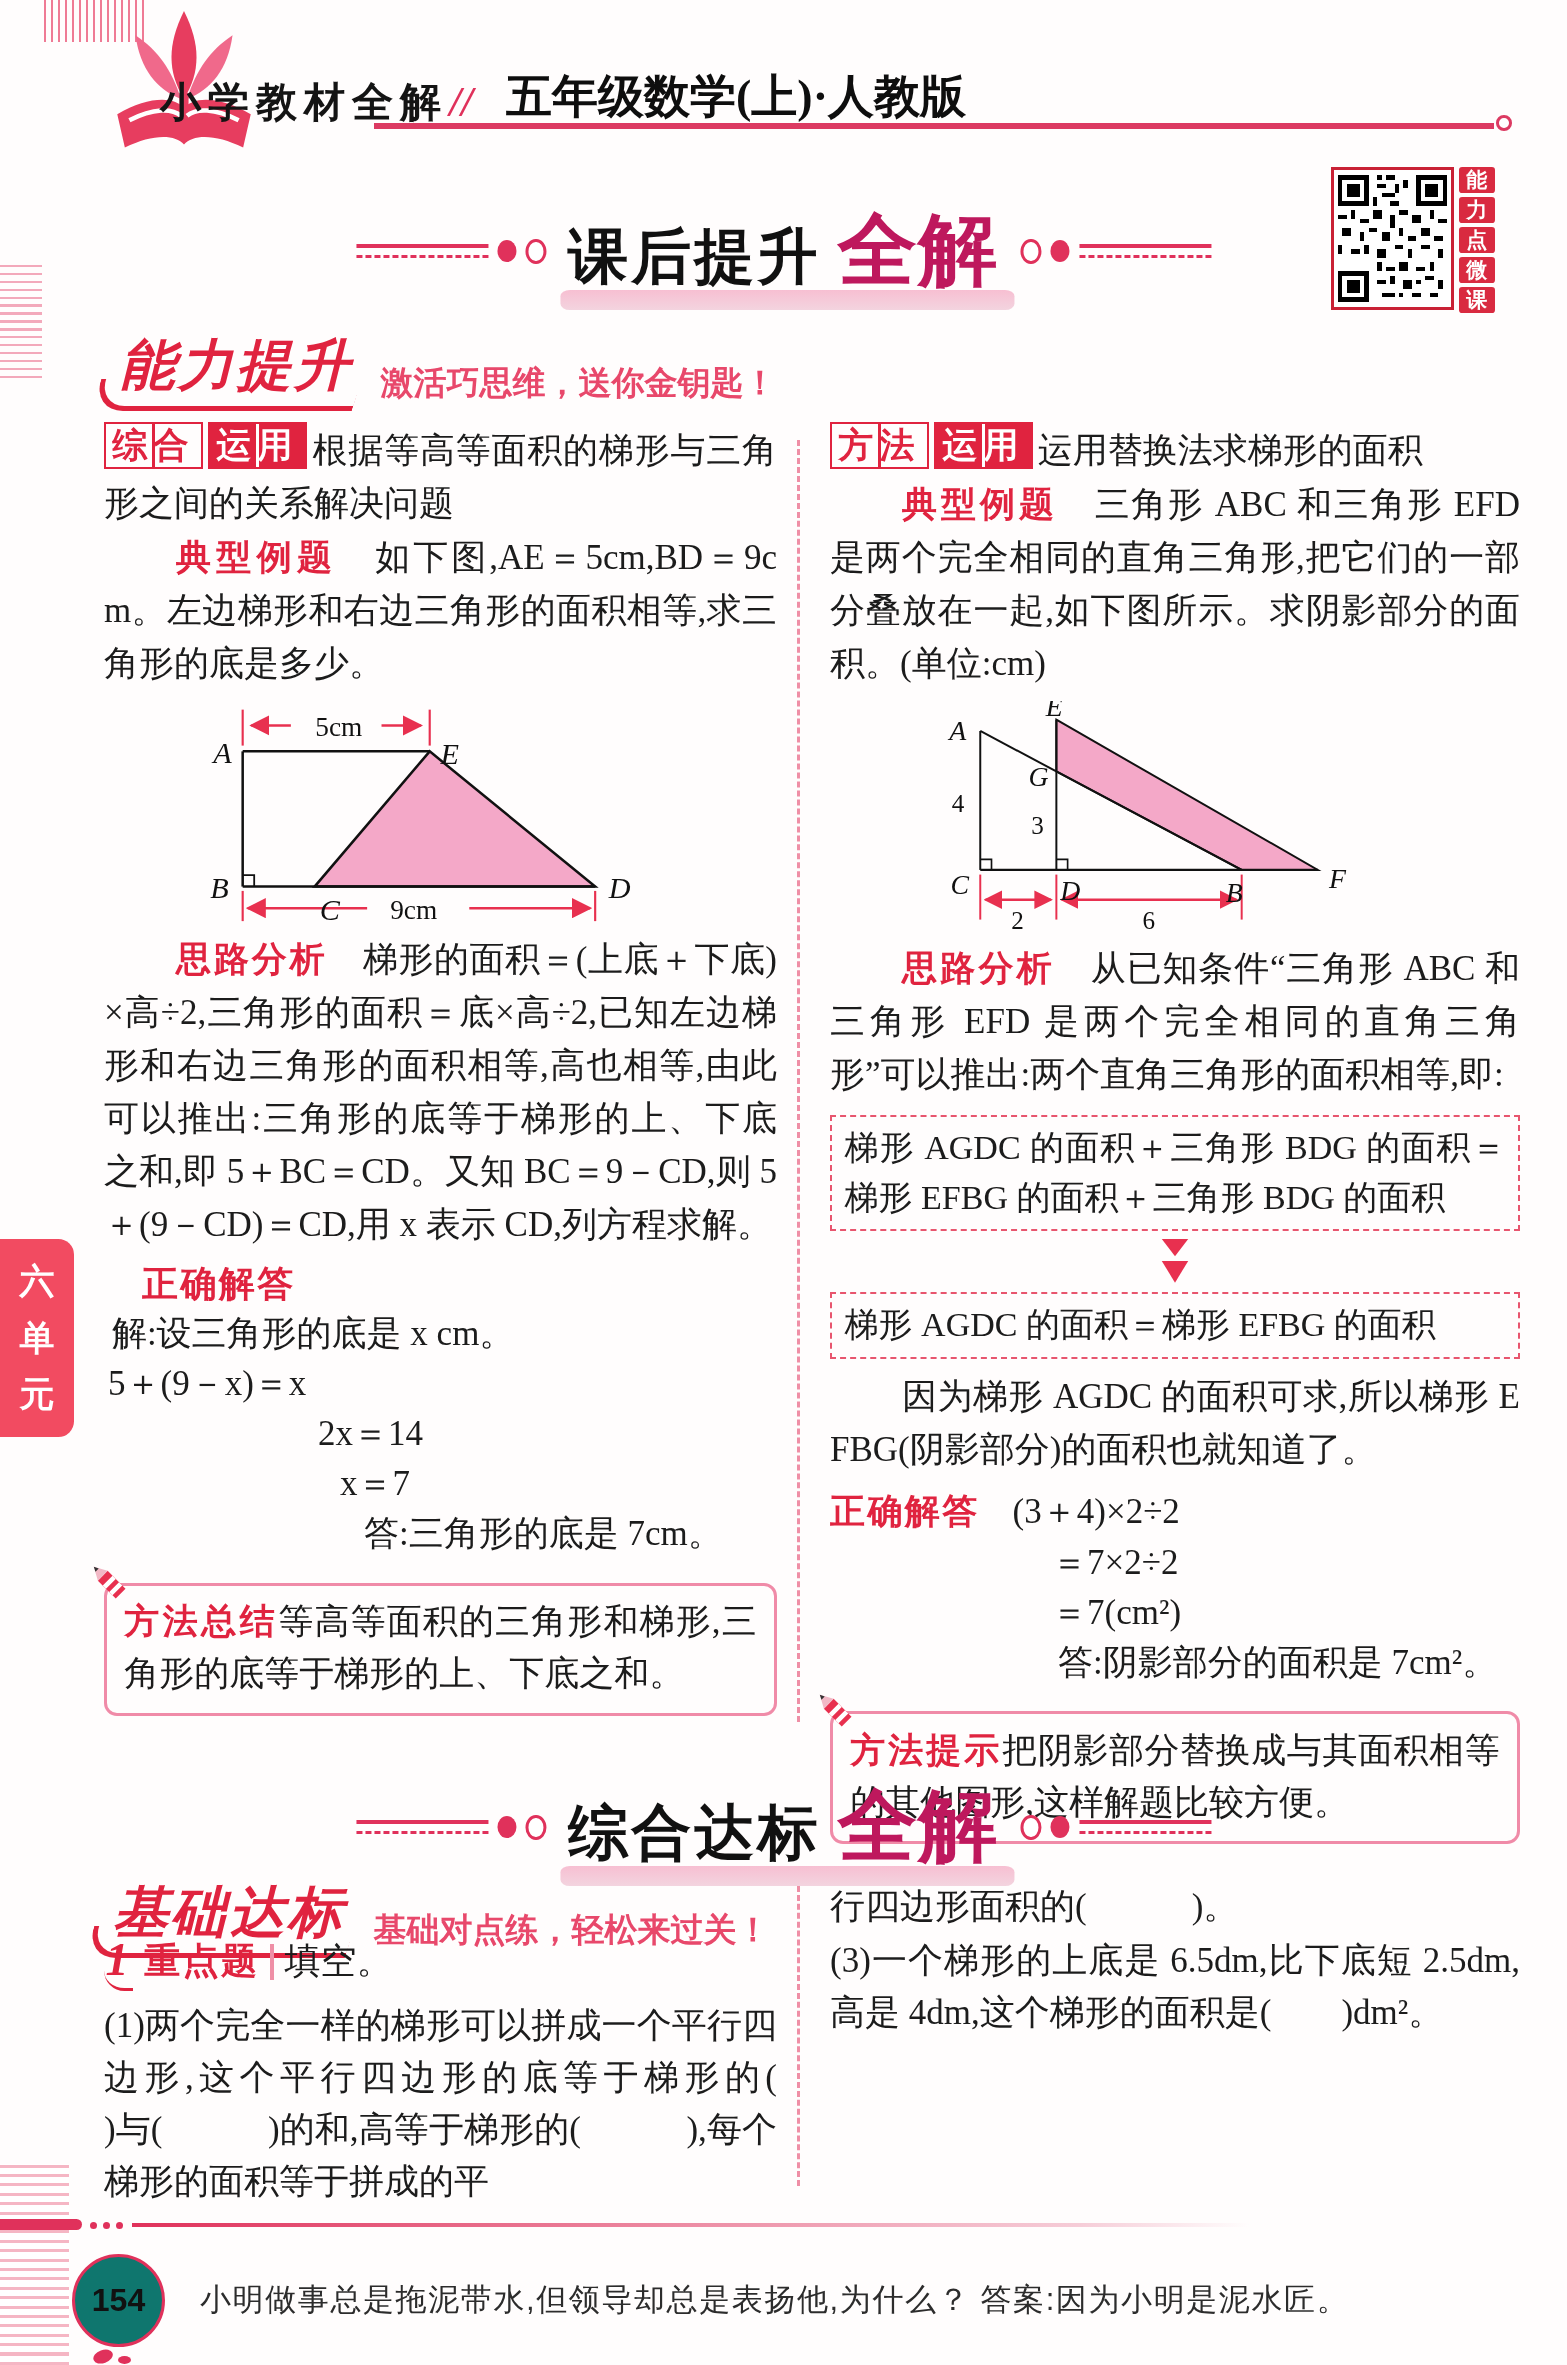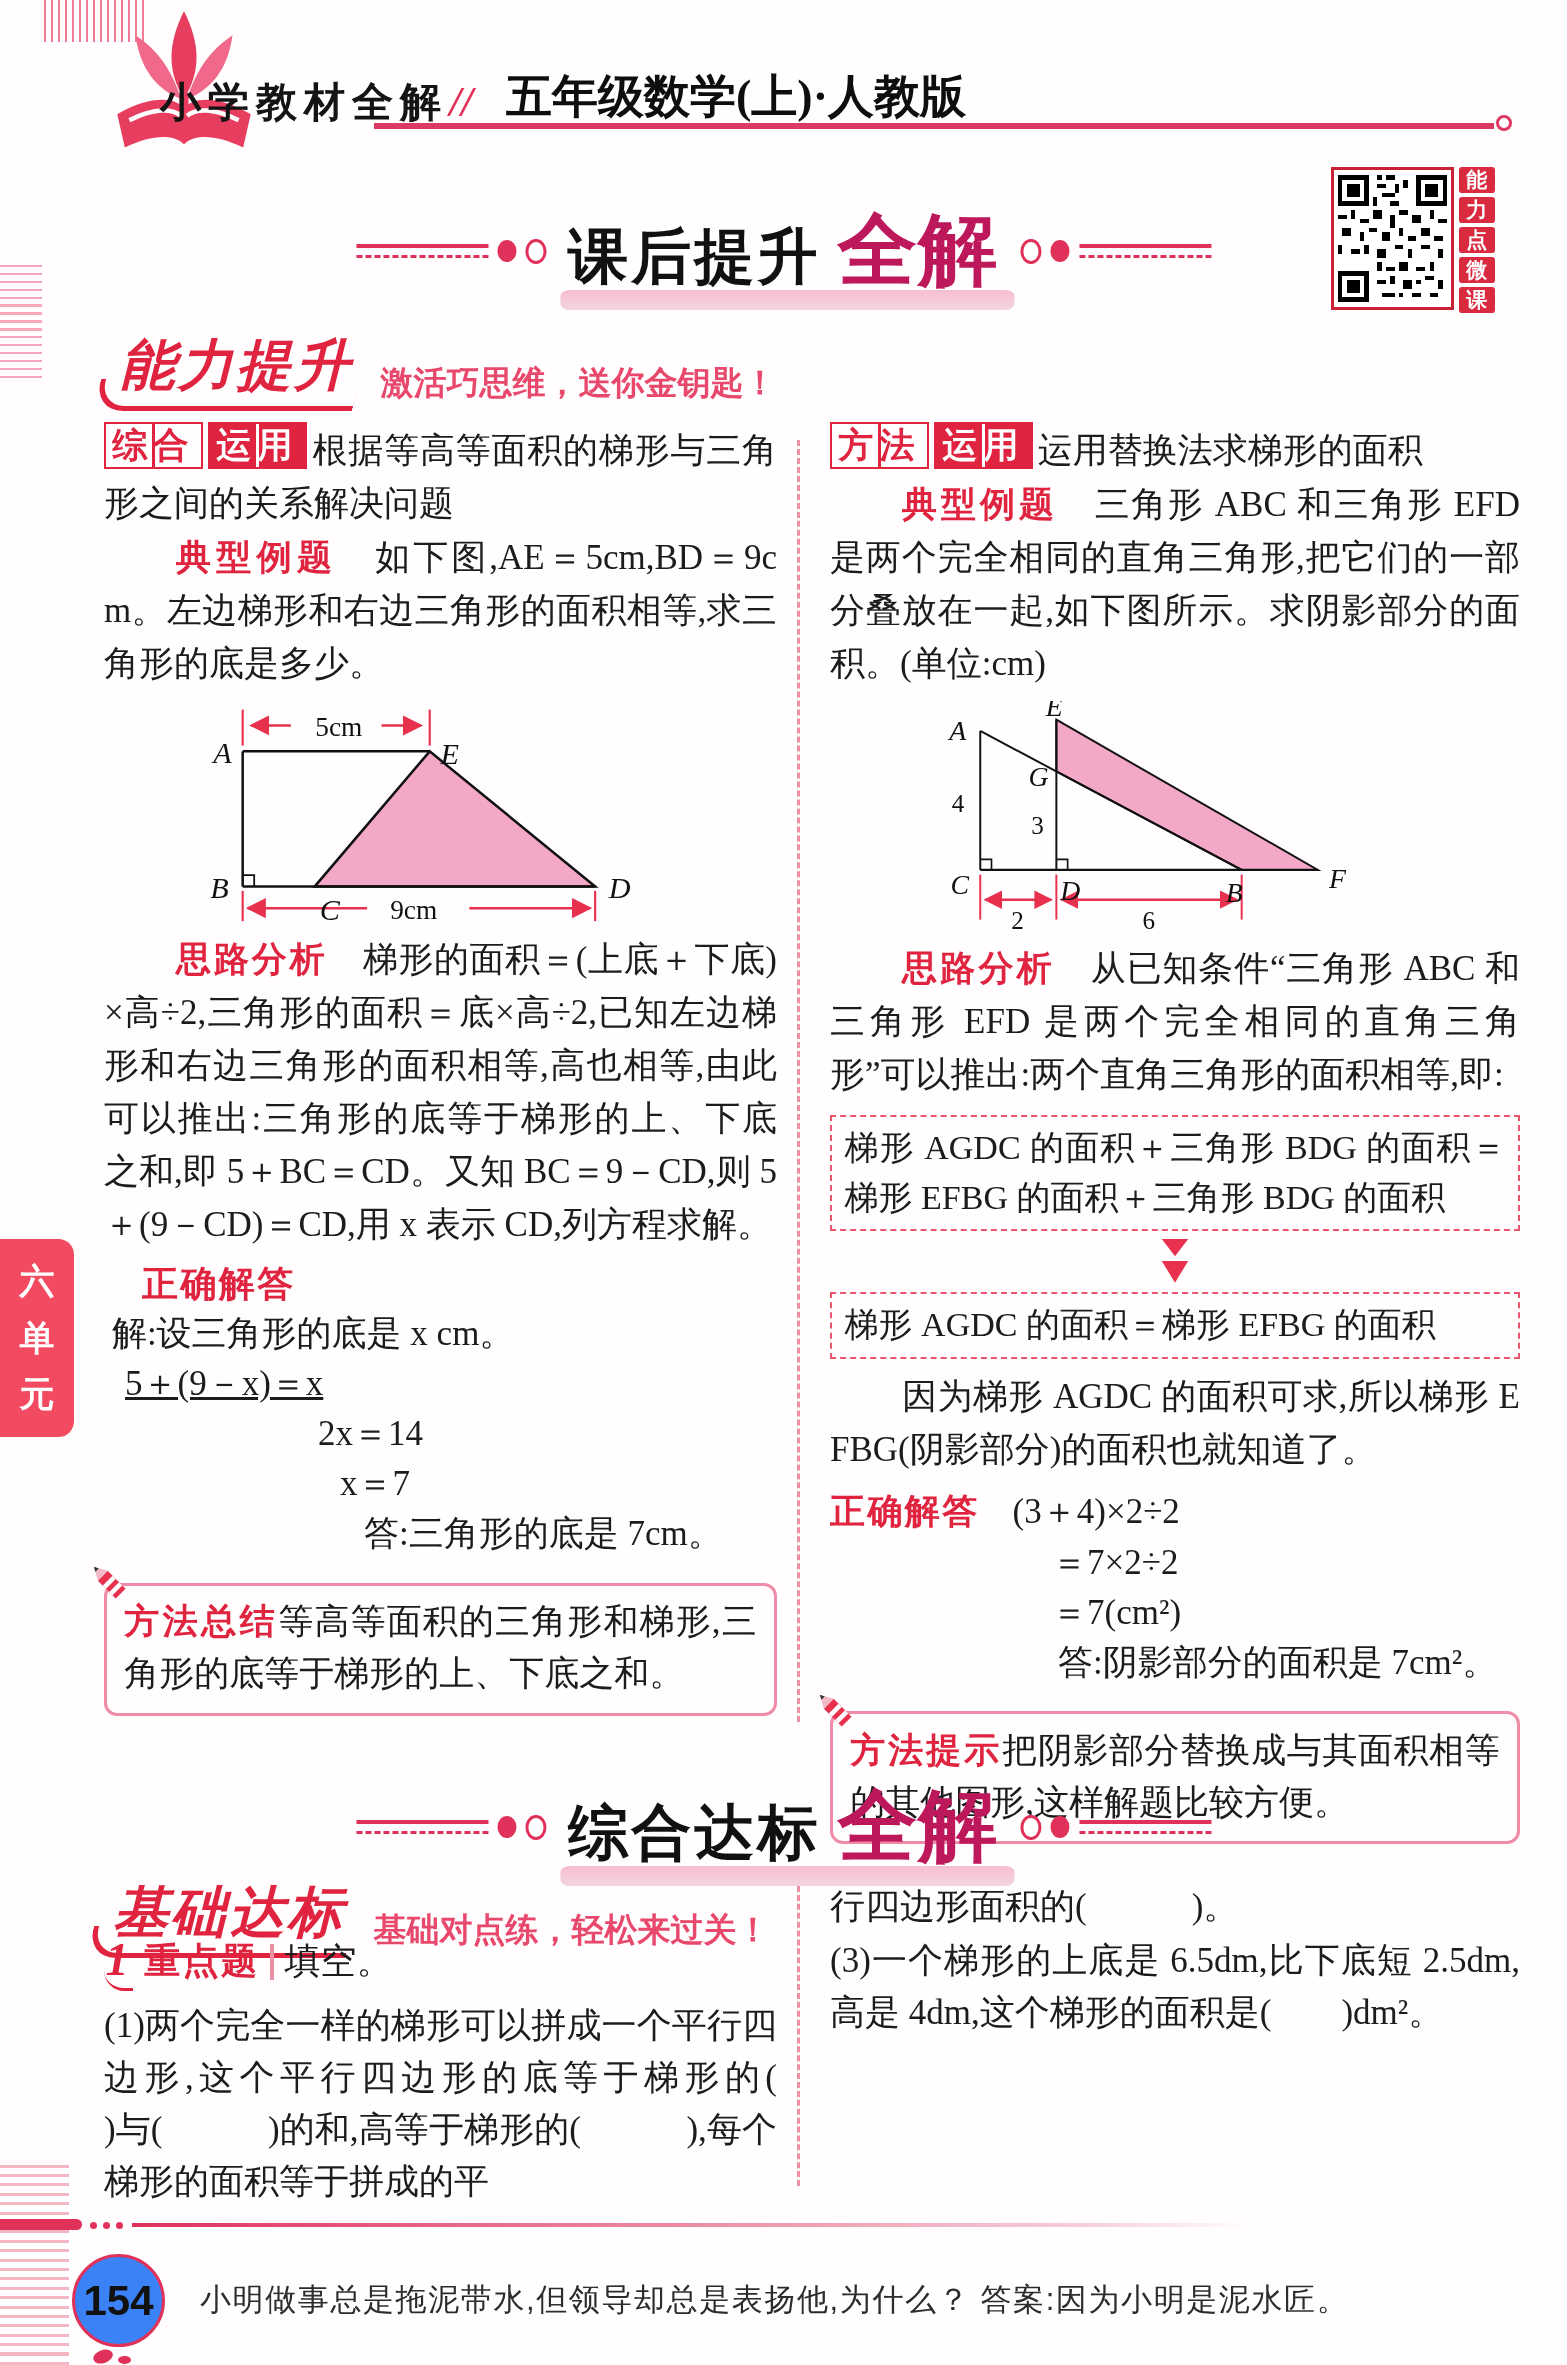--- a/index.html
+++ b/index.html
@@ -75,21 +75,21 @@
   .tag-outline{color:#e0233f;border:2.4px solid #e0233f;background:
     linear-gradient(90deg,transparent calc(50% - 1.6px),#e0233f calc(50% - 1.6px),#e0233f calc(50% + 1.6px),transparent calc(50% + 1.6px));}
   .tag-solid{color:#fff;background:#e0233f linear-gradient(90deg,transparent calc(50% - 1.6px),#fff calc(50% - 1.6px),#fff calc(50% + 1.6px),transparent calc(50% + 1.6px));
     border:2.4px solid #e0233f;}
   .tag-text{font-size:35px;}
 
   .diagram{display:block;margin:11px auto 7.9px;}
 
   .answer-label{margin:9.4px 0 0 38px;font-size:36px;}
   .eq{font-size:35px;line-height:50px;}
-  .eq-m0{margin-left:7.9px;} .eq-m1{margin-left:21px;text-decoration:underline;} .eq-m2{margin-left:214px;}
+  .eq-m0{margin-left:7.9px;} .eq-m1{margin-left:4px;} .eq-m2{margin-left:214px;}
   .eq-m3{margin-left:236px;} .eq-m4{margin-left:260px;}
 
   .note-box{position:relative;border:3.1px solid #f08ba8;border-radius:13px;
     margin-top:23.6px;padding:9.4px 17.3px 12.6px;font-size:35px;line-height:52px;text-align:justify;word-break:break-all;}
   .pencil{position:absolute;left:-23.6px;top:-30px;}
 
   .dash-box{border:2.4px dashed #e8556e;margin-top:14px;padding:6.3px 12.6px;
     font-size:34px;line-height:50px;text-align:justify;word-break:break-all;}
   .dbl-arrow{display:block;margin:7.9px auto 1.6px;}
 
@@ -108,22 +108,22 @@
   .q-bar{width:3.1px;height:36px;background:#ef8fa6;}
   .q-text{font-size:36px;}
   .practice-para{font-size:35px;line-height:52px;text-align:justify;word-break:break-all;margin:0 0 1.6px 0;}
 
   
   .foot-bar{position:absolute;left:0;top:2219px;width:82px;height:11px;background:#e0315b;border-radius:0 5.5px 5.5px 0;}
   .foot-dot{position:absolute;top:2222px;width:7px;height:7px;border-radius:50%;background:#e0315b;}
   .foot-line{position:absolute;left:132px;top:2223px;width:1117px;height:3.9px;
     background:linear-gradient(90deg,#e0315b,#f6cdd8 85%,rgba(246,205,216,0));}
   .page-badge{position:absolute;left:72px;top:2254px;width:93px;height:93px;border:3.1px solid #e0315b;
-    border-radius:50%;background:#3b82f6;display:flex;align-items:center;justify-content:center;
-    font-family:"Liberation Sans",sans-serif;font-weight:bold;font-size:42px;color:#111;}
+    border-radius:50%;background:#0f766e;display:flex;align-items:center;justify-content:center;
+    font-family:"Liberation Sans",sans-serif;font-weight:bold;font-size:32px;color:#111;}
   .badge-drop1{position:absolute;left:93px;top:2350px;width:20.4px;height:12.6px;background:#e0315b;border-radius:50%;transform:rotate(-20deg);}
   .badge-drop2{position:absolute;left:118px;top:2356px;width:12.6px;height:7.9px;background:#e0315b;border-radius:50%;}
   .joke{position:absolute;left:200px;top:2279px;font-family:"Liberation Sans",sans-serif;
     font-size:31px;color:#2c2c2c;letter-spacing:1.6px;white-space:nowrap;}
 
   
   .unit-tab{position:absolute;left:0;top:1239px;width:74px;height:198px;background:#f24b61;
     border-radius:0 15.7px 15.7px 0;color:#fff;display:flex;flex-direction:column;align-items:center;
     justify-content:center;gap:9.4px;font-family:"Liberation Sans",sans-serif;font-size:35px;font-weight:bold;}
 

